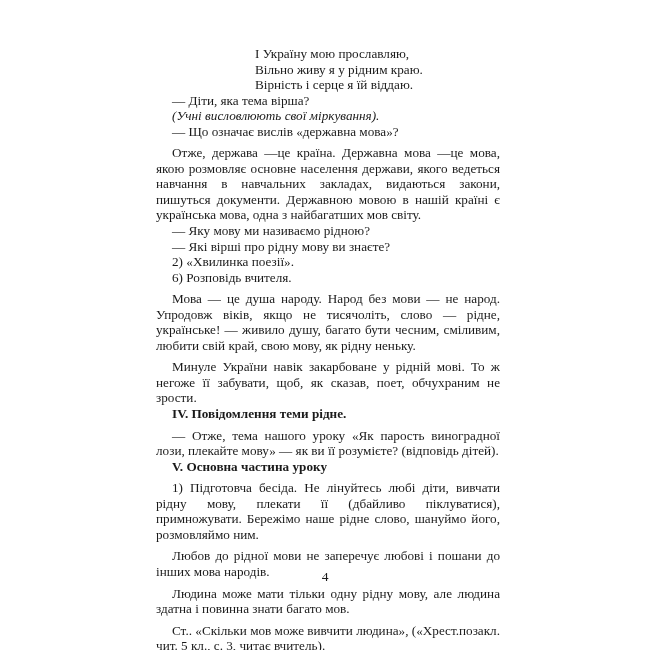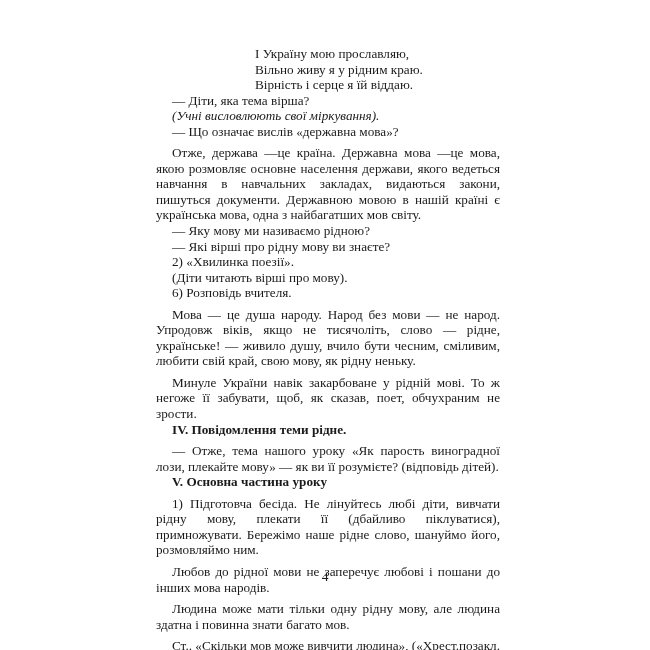--- a/index.html
+++ b/index.html
@@ -32,23 +32,22 @@
   <span class="line poem">І Україну  мою прославляю,</span>
   <span class="line poem">Вільно живу я у рідним краю.</span>
   <span class="line poem">Вірність і серце я їй віддаю.</span>
   <span class="line ind">— Діти, яка тема вірша?</span>
   <span class="line ind ital">(Учні висловлюють свої міркування).</span>
   <span class="line ind">— Що означає вислів «державна мова»?</span>
   <div class="para ind">Отже, держава —це країна. Державна мова —це мова, якою розмовляє основне населення держави, якого ведеться навчання в навчальних закладах, видаються закони, пишуться документи. Державною мовою в нашій країні є українська мова, одна з найбагатших мов світу.</div>
   <span class="line ind">— Яку мову ми називаємо рідною?</span>
   <span class="line ind">— Які вірші про рідну мову ви знаєте?</span>
   <span class="line ind">2) «Хвилинка поезії».</span>
-  <span class="line ind">(Діти читають вірші про мову).</span>
   <span class="line ind">6) Розповідь вчителя.</span>
-  <div class="para ind">Мова — це душа  народу. Народ без мови — не народ. Упродовж віків, якщо не тисячоліть,  слово — рідне, українське! — живило душу, вчило бути чесним, сміливим, любити свій край, свою  мову, як рідну неньку.</div>
+  <div class="para ind">Мова — це душа  народу. Народ без мови — не народ. Упродовж віків, якщо не тисячоліть,  слово — рідне, українське! — живило душу, багато бути чесним, сміливим, любити свій край, свою  мову, як рідну неньку.</div>
   <div class="para ind">Минуле України навік  закарбоване у рідній мові. То ж негоже її забувати, щоб, як сказав, поет, обчухраним не зрости.</div>
   <span class="line ind bold">IV. Повідомлення теми рідне.</span>
   <div class="para ind">— Отже,  тема нашого уроку «Як парость виноградної лози, плекайте мову» — як  ви її розумієте? (відповідь дітей).</div>
   <span class="line ind bold">V. Основна  частина уроку</span>
   <div class="para ind">1) Підготовча бесіда. Не лінуйтесь любі діти, вивчати рідну мову, плекати її (дбайливо піклуватися), примножувати. Бережімо  наше рідне слово, шануймо  його, розмовляймо ним.</div>
   <div class="para ind">Любов до рідної  мови не заперечує любові і пошани до інших мова народів.</div>
   <div class="para ind">Людина може мати тільки одну рідну мову, але  людина здатна і повинна знати багато мов.</div>
   <div class="para ind">Ст.. «Скільки мов може вивчити людина», («Хрест.позакл. чит. 5 кл., с. 3, читає вчитель).</div>
   <span class="line ind">3) робота з виставкою книг.</span>
 

